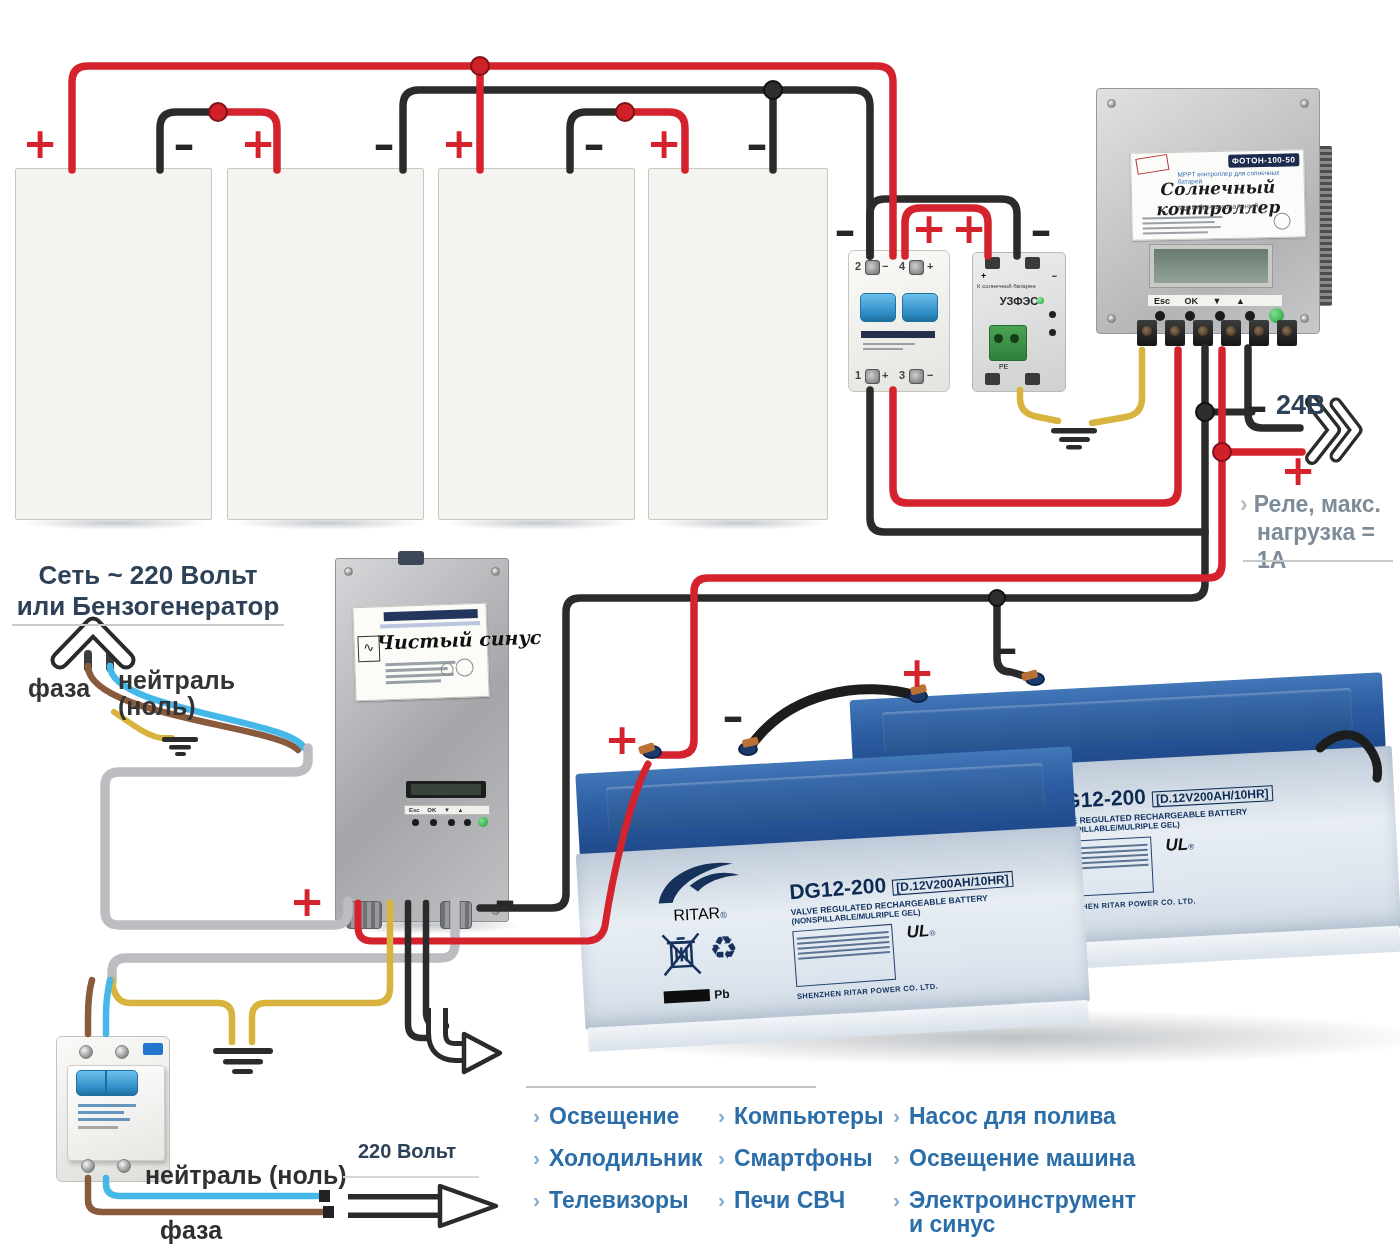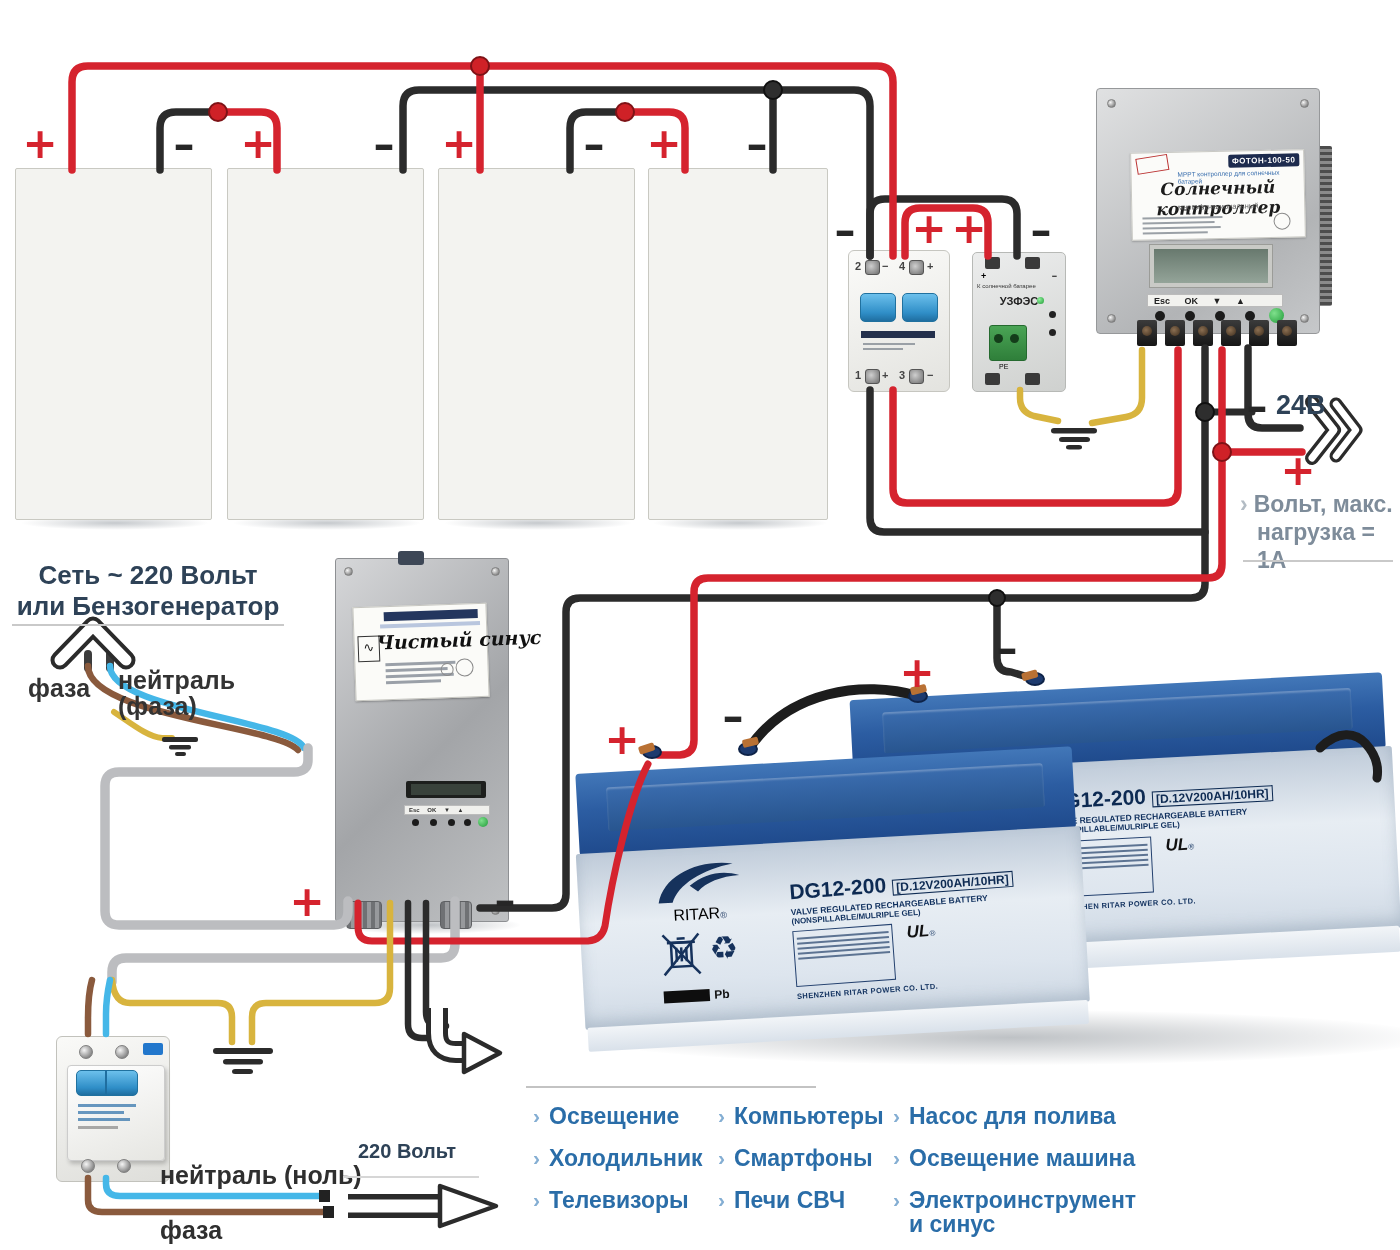--- a/index.html
+++ b/index.html
@@ -434,31 +434,31 @@
   </svg>
 
   <div class="abs lab h-dark" style="left:8px;top:560px;width:280px;text-align:center;font-size:26px;">
     <div>Сеть ~ 220 Вольт</div>
     <div>или Бензогенератор</div>
   </div>
   <div class="rule" style="left:12px;top:624px;width:272px;"></div>
   <div class="abs lab" style="left:28px;top:674px;font-size:25px;font-weight:bold;color:#333;">фаза</div>
   <div class="abs lab" style="left:118px;top:667px;font-size:25px;font-weight:bold;color:#333;line-height:26px;">
     <div>нейтраль</div>
-      <div>(фаза)</div>
+      <div>(ноль)</div>
   </div>
 
   <div class="abs lab h-dark" style="left:1276px;top:370px;font-size:27px;margin-top:20px;">24В</div>
   <div class="abs relay">
-    <div><span class="chev">›</span><span>Вольт, макс.</span></div>
+    <div><span class="chev">›</span><span>Реле, макс.</span></div>
     <div style="padding-left:17px;">нагрузка = 1А</div>
   </div>
   <div class="rule" style="left:1243px;top:560px;width:150px;"></div>
 
-  <div class="abs lab" style="left:160px;top:1161px;font-size:25px;font-weight:bold;color:#2f2f2f;">нейтраль (ноль)</div>
+  <div class="abs lab" style="left:145px;top:1161px;font-size:25px;font-weight:bold;color:#2f2f2f;">нейтраль (ноль)</div>
   <div class="abs lab" style="left:160px;top:1216px;font-size:25px;font-weight:bold;color:#2f2f2f;">фаза</div>
   <div class="abs lab h-dark" style="left:338px;top:1140px;font-size:20px;margin-left:20px;">220 Вольт</div>
   <div class="rule" style="left:343px;top:1176px;width:136px;background:#d6d6d6;"></div>
 
   <div class="rule" style="left:526px;top:1086px;width:290px;background:#c3c3c3;"></div>
   <div id="appliances">
       <div class="app-item" style="left: 533px; top: 1104px;">
         <span class="chev">›</span>
         <span>Освещение</span>
       </div>

